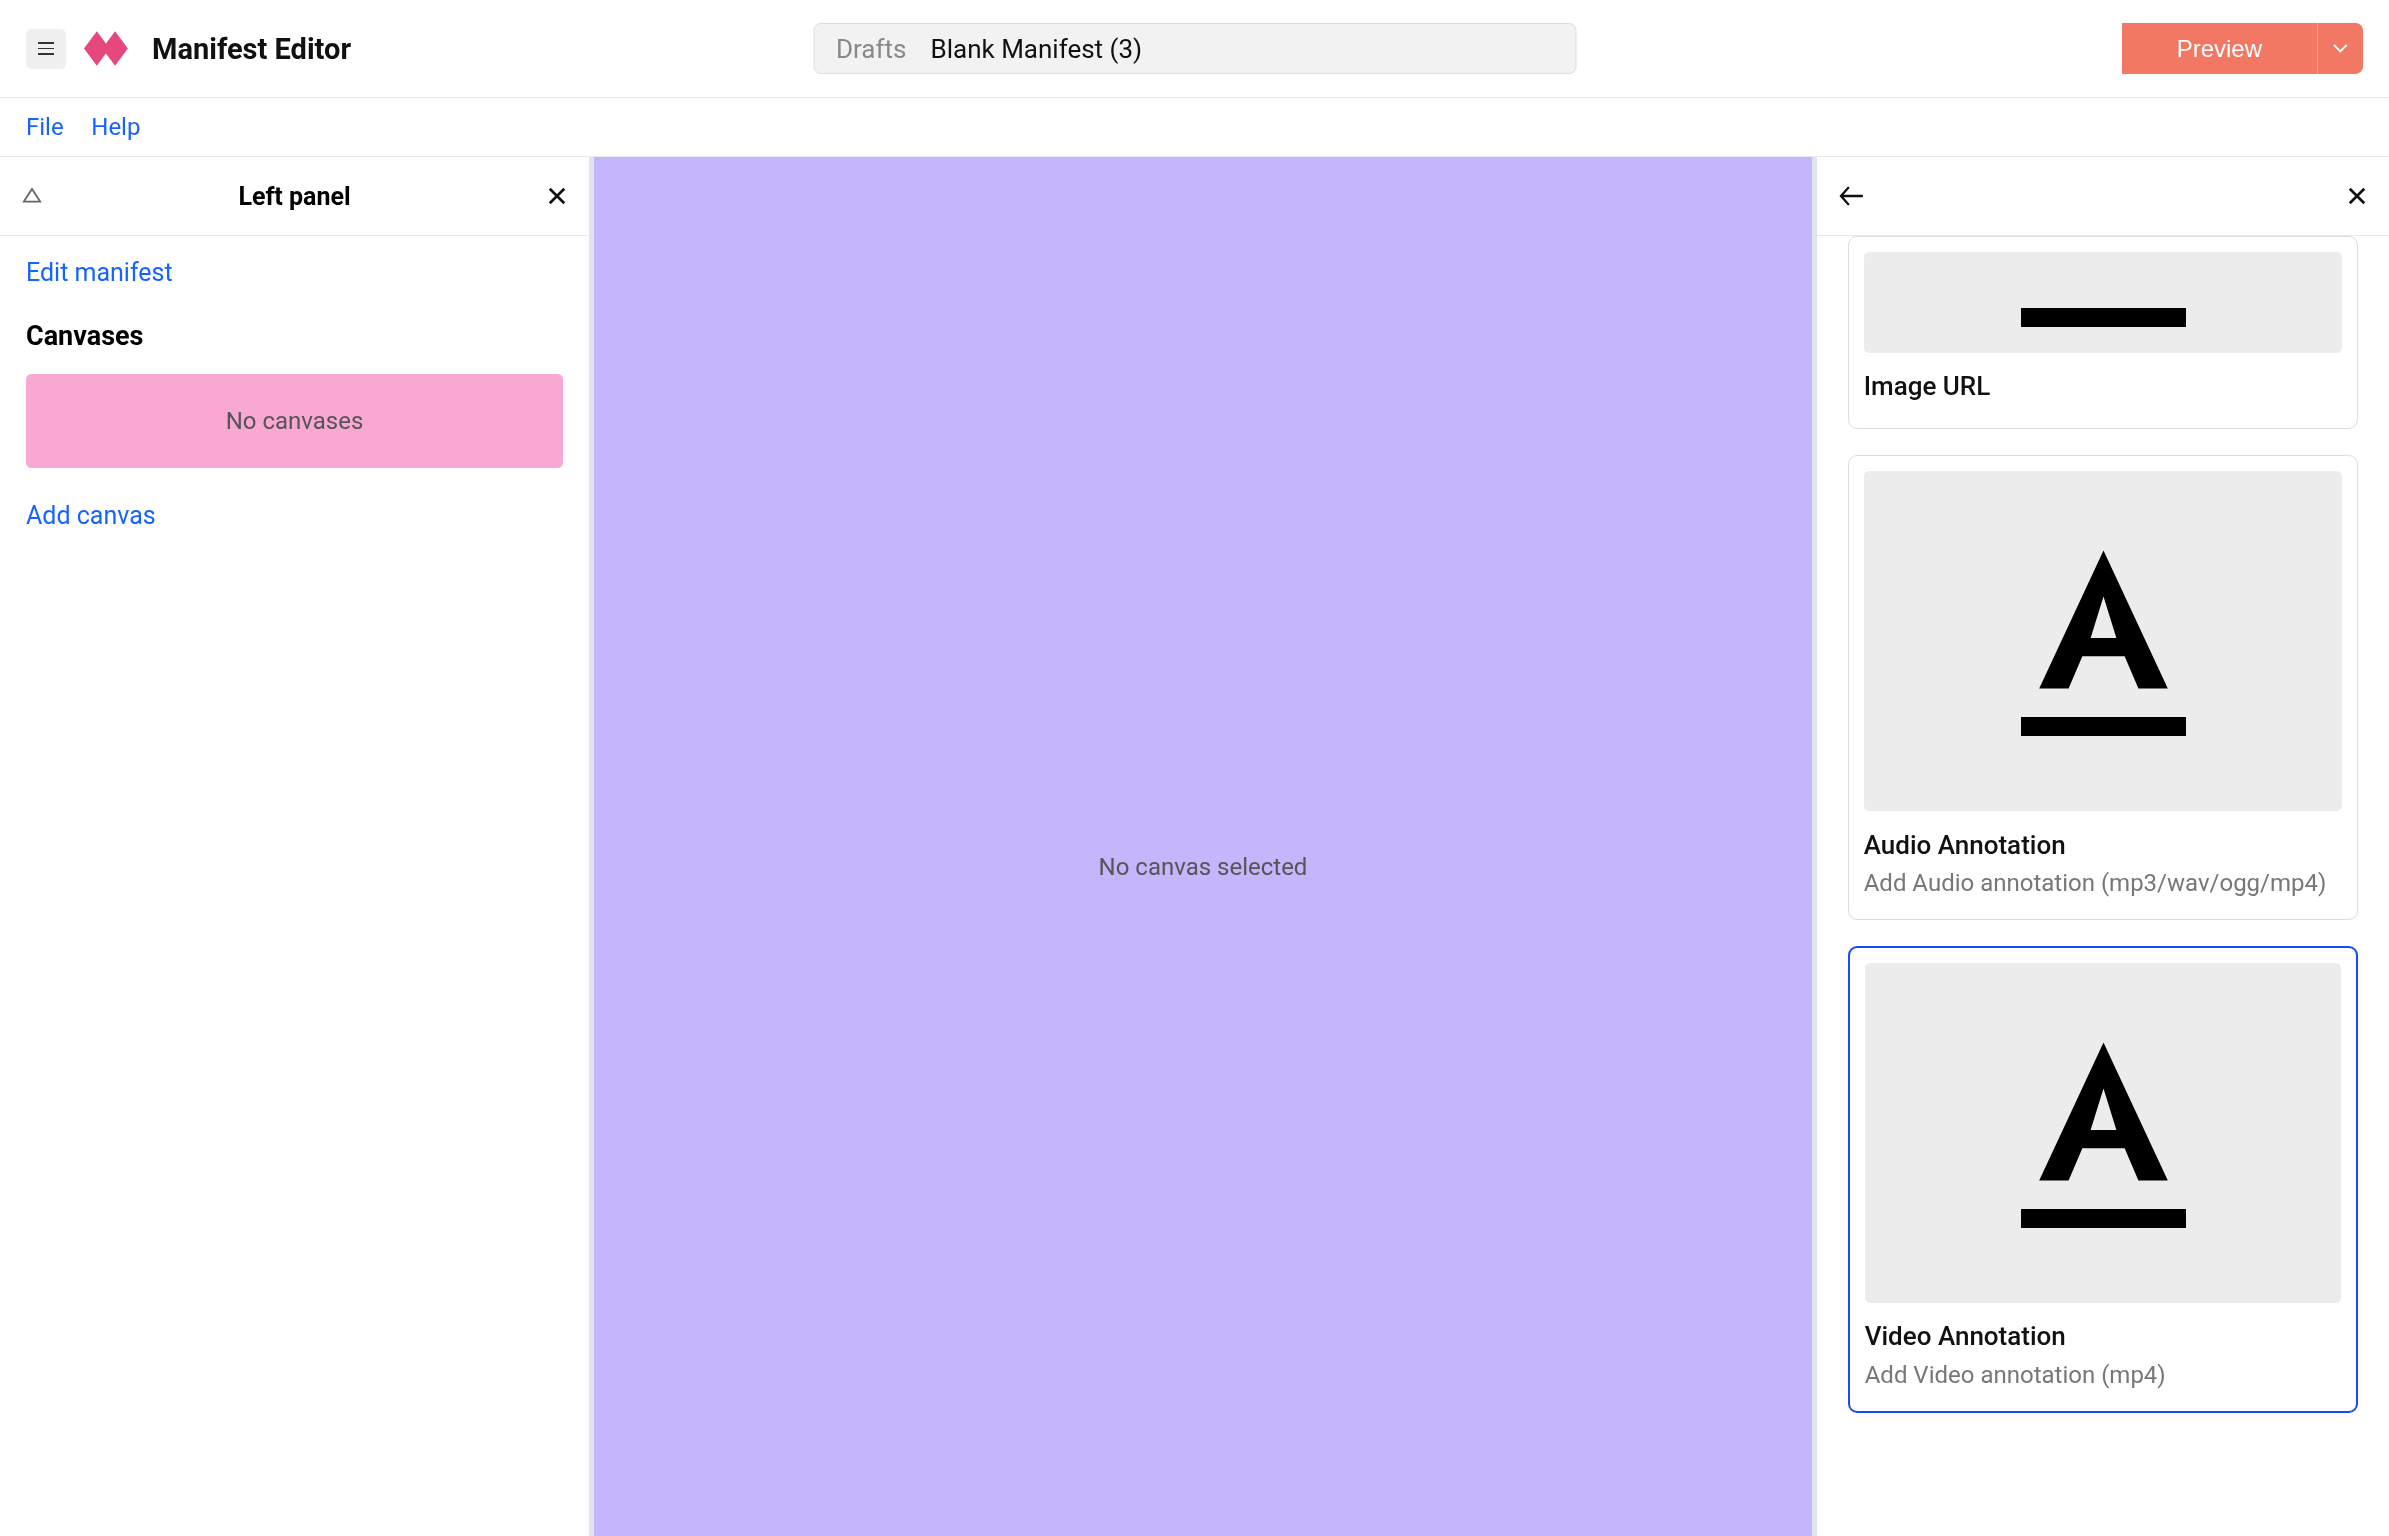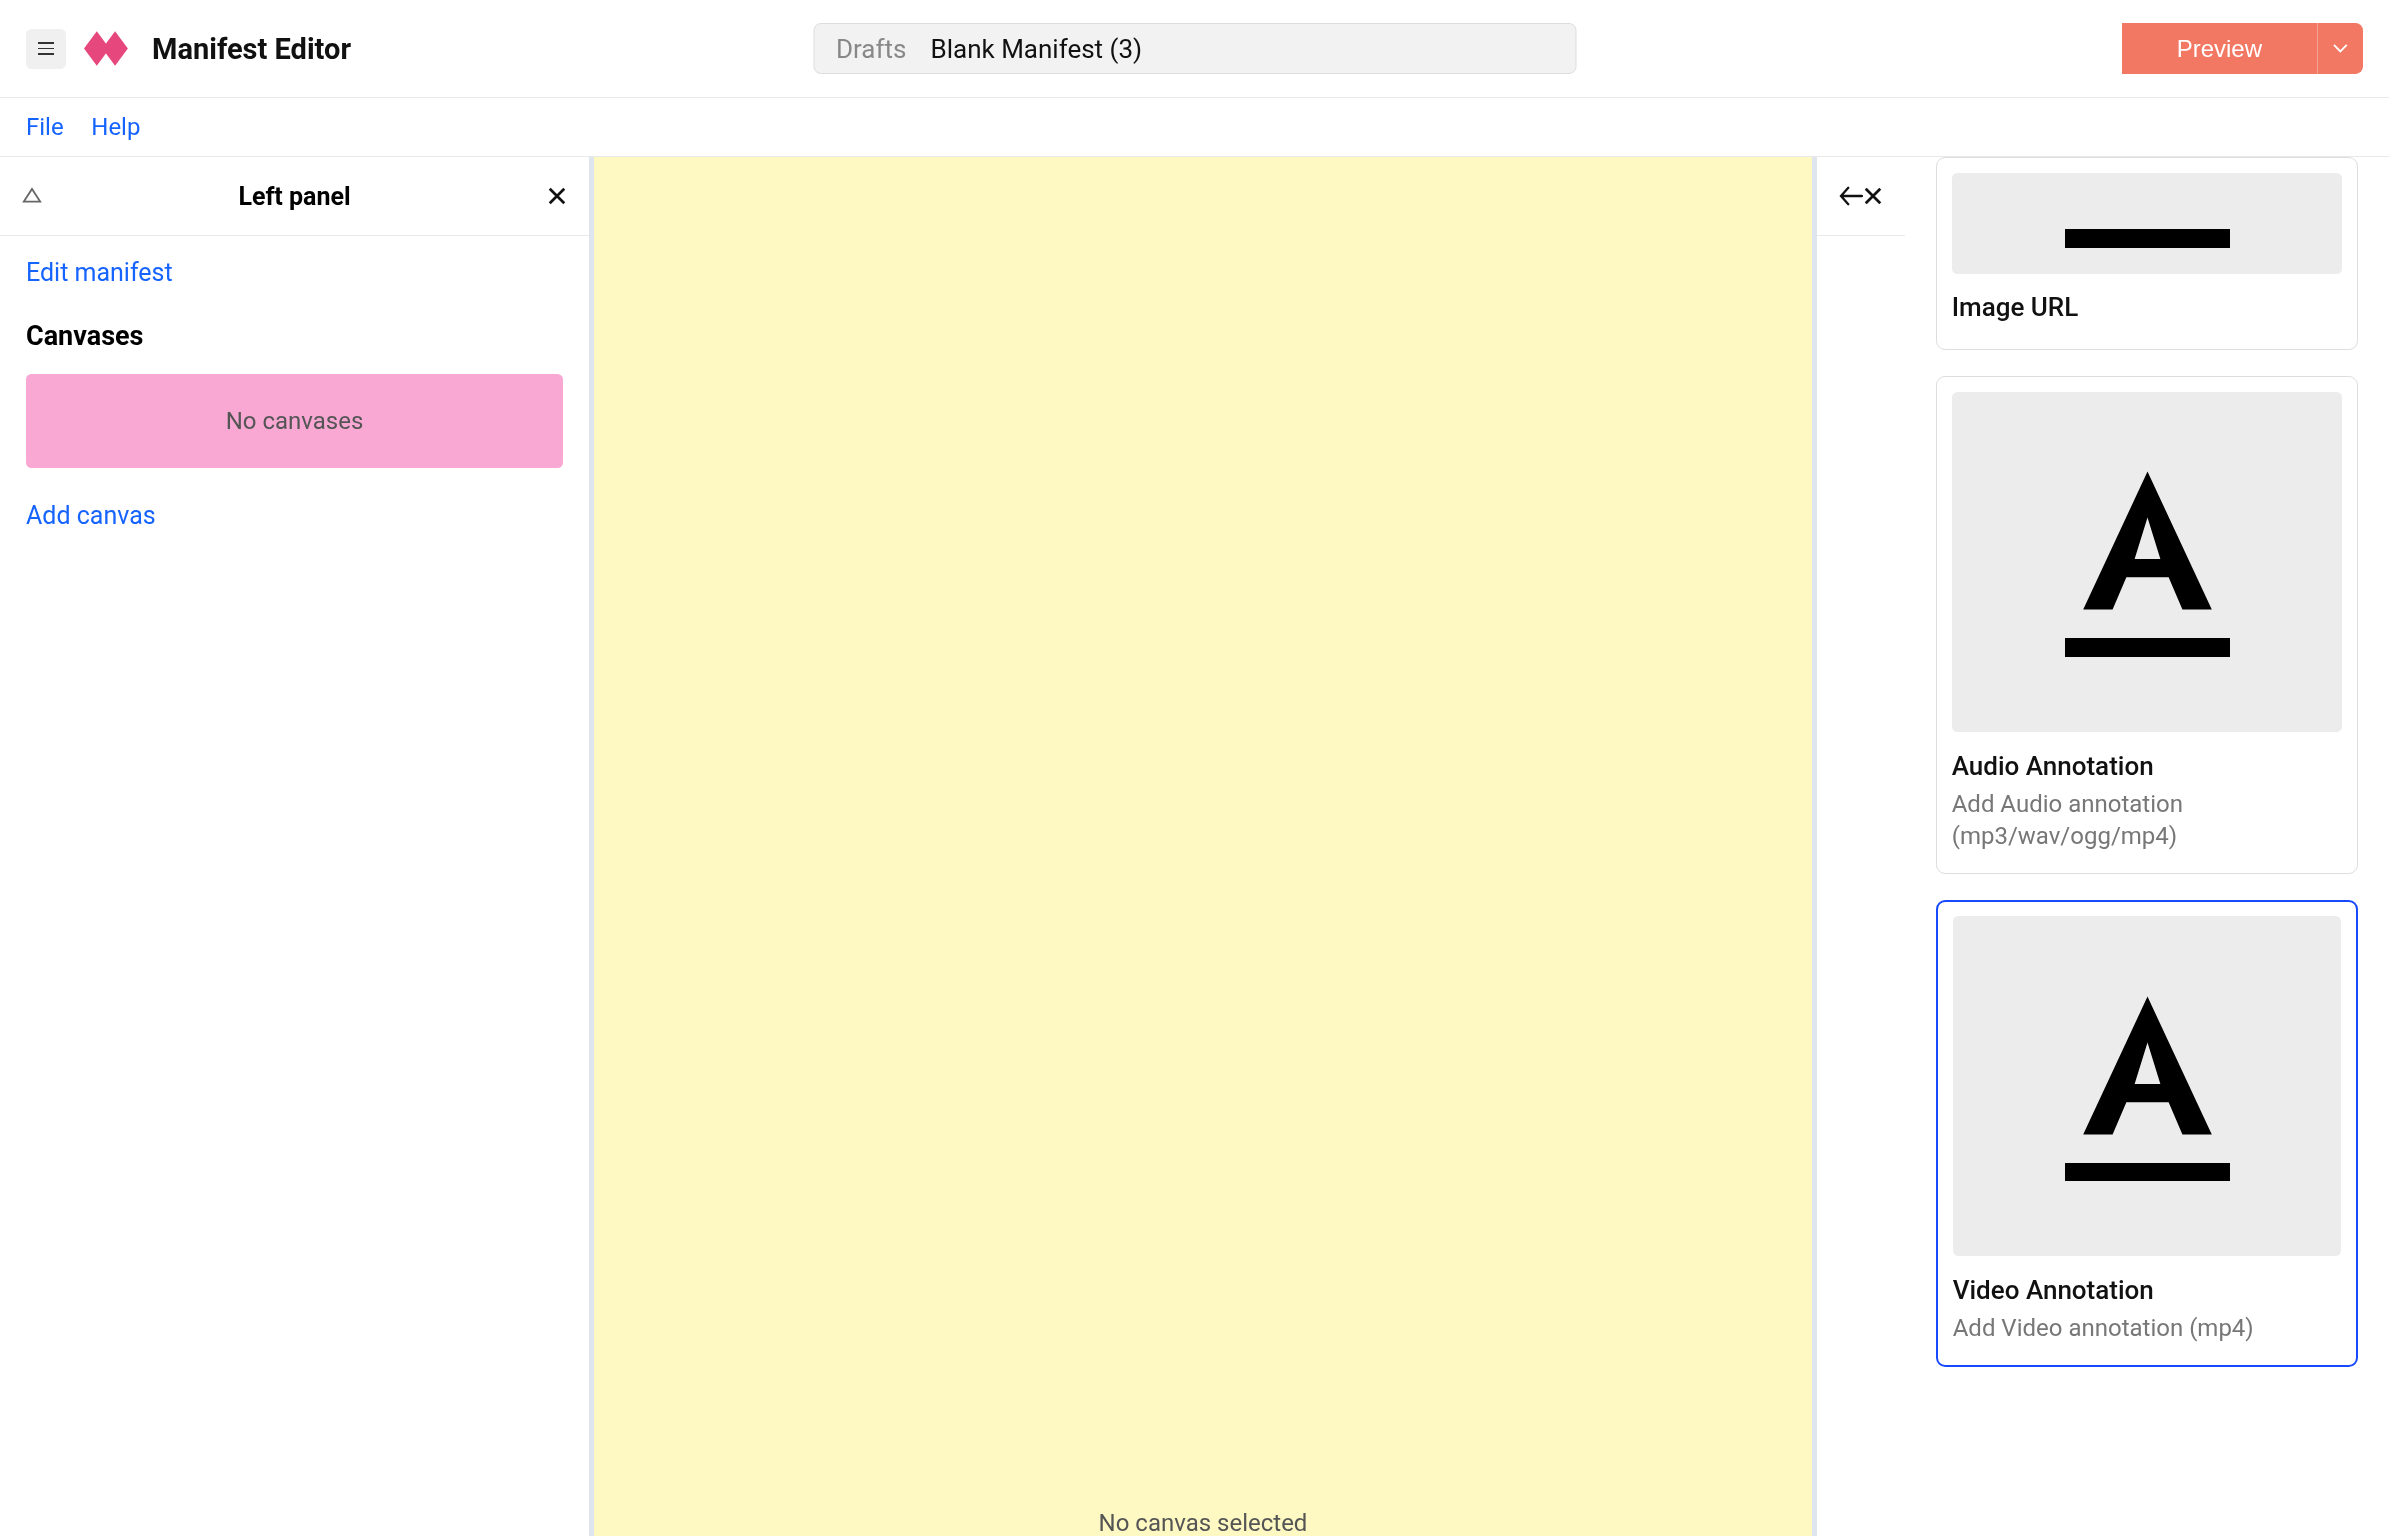--- a/index.html
+++ b/index.html
@@ -202,38 +202,38 @@
     }
     .add-link {
       color: #1664ff;
       font-size: 25px;
       cursor: pointer;
     }
     
     
     .center-panel {
       flex: 1;
-      background: #fef9c3;
+      background: #c4b5fd;
       border-right: 5.5px solid #dfe5ee;
       display: flex;
-      align-items: flex-end;
+      align-items: center;
       justify-content: center;
       padding-top: 39px;
     }
     .center-text {
       color: #555;
       font-size: 24px;
     }
     
     
     .right-panel {
       width: 572px;
       background: #fff;
       display: flex;
-      flex-direction: row;
+      flex-direction: column;
     }
     .right-panel-header {
       height: 79px;
       border-bottom: 0.9px solid #e9e9e9;
       display: flex;
       align-items: center;
       padding: 0 22px;
     }
     .back-arrow {
       font-size: 27.6px;

